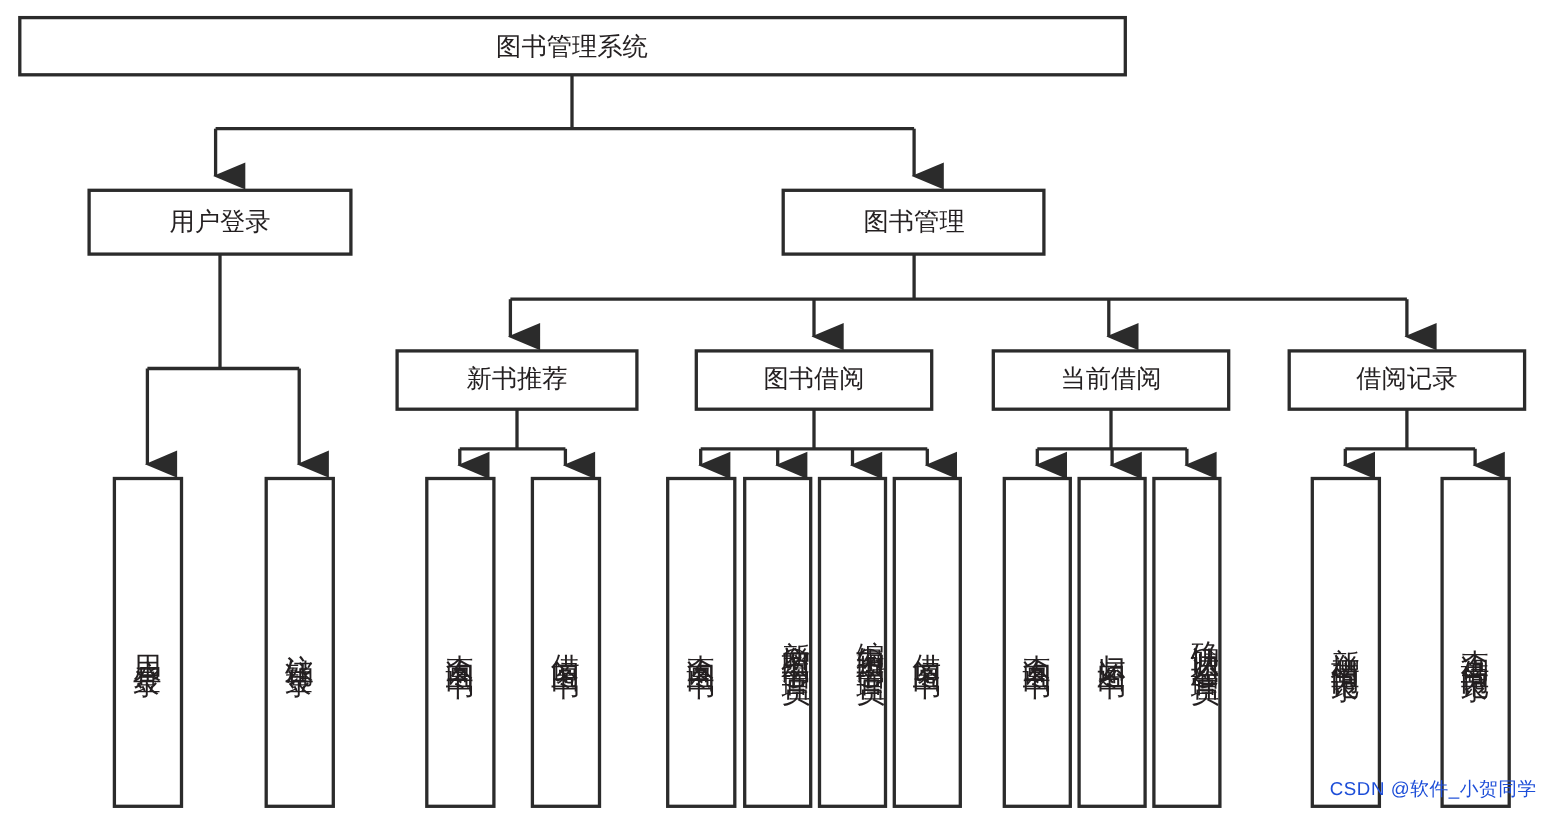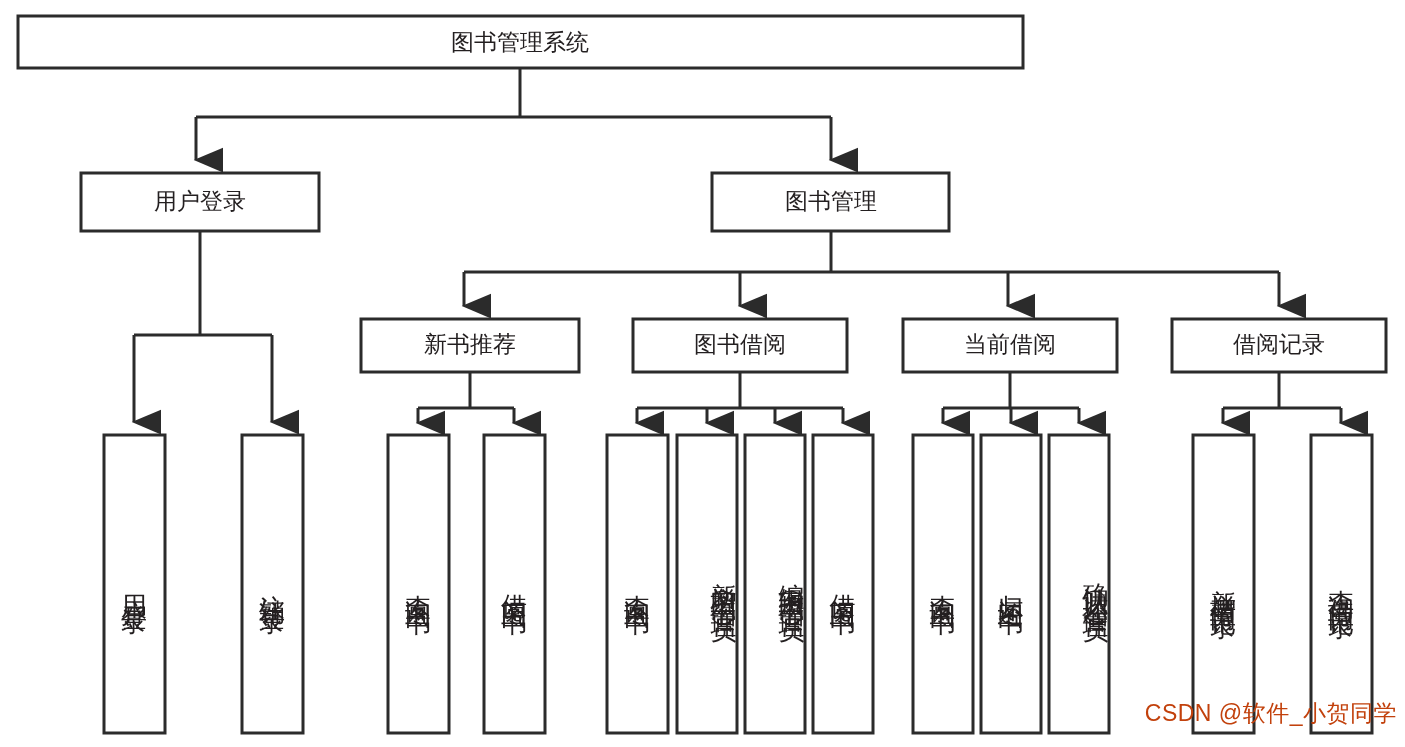--- a/index.html
+++ b/index.html
@@ -10,21 +10,21 @@
   .node-box{fill:#ffffff;stroke:#2b2b2b;stroke-width:3;}
   .node-box-leaf{fill:#ffffff;stroke:#2b2b2b;stroke-width:3;}
   .conn{stroke:#2b2b2b;stroke-width:3;fill:none;stroke-linecap:butt;}
   .node-label{fill:#231f20;font-family:"Liberation Sans","DejaVu Sans",sans-serif;
               font-size:23px;text-anchor:middle;dominant-baseline:middle;}
   .leaf-label-wrap{position:absolute;display:flex;align-items:center;justify-content:center;
        writing-mode:vertical-rl;text-orientation:upright;
        font-family:"Liberation Sans","DejaVu Sans",sans-serif;
        font-size:26px;color:#231f20;letter-spacing:5px;line-height:1;
        pointer-events:none;white-space:nowrap;}
-  .watermark{position:absolute;right:8px;bottom:4px;font-size:23px;color:#c2410c;
+  .watermark{position:absolute;right:8px;bottom:4px;font-size:17px;color:#1d4ed8;
        font-family:"Liberation Sans","DejaVu Sans",sans-serif;letter-spacing:0.5px;}
 </style>
 </head>
 <body>
 
 <div id="stage">
 
   <svg class="diagram" viewBox="0 0 1405 747">
     <defs>
       <marker id="arrow" viewBox="0 0 12 12" refX="6" refY="10" markerWidth="8" markerHeight="11" orient="auto-start-reverse">

